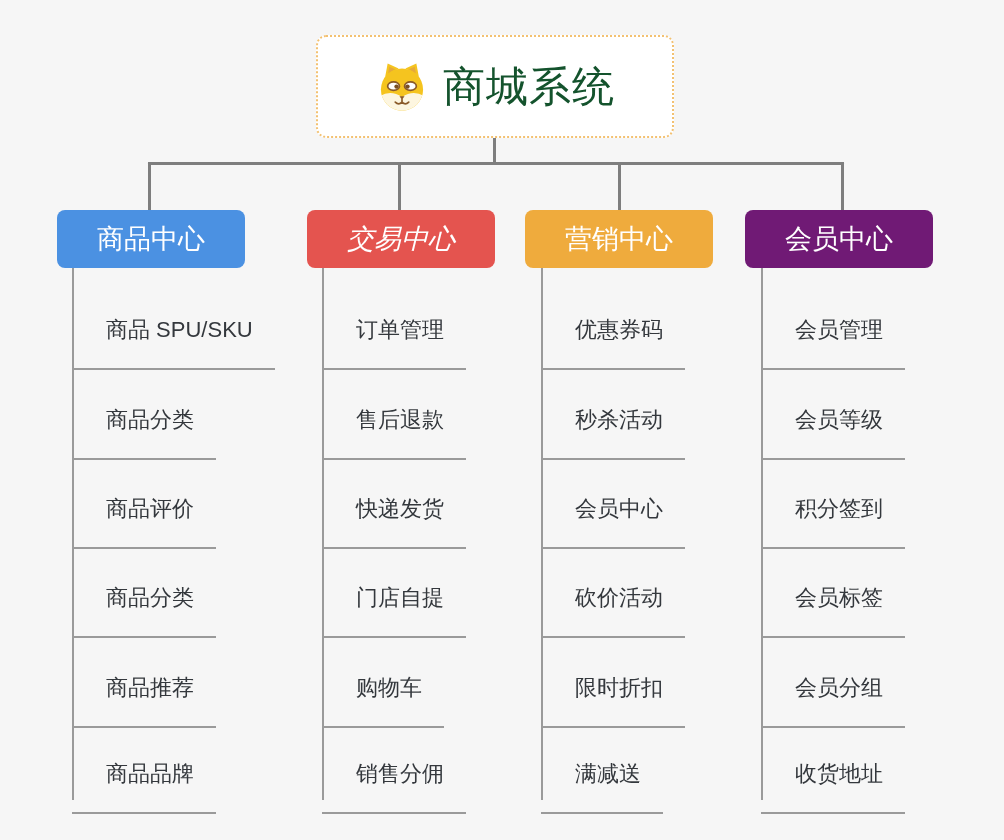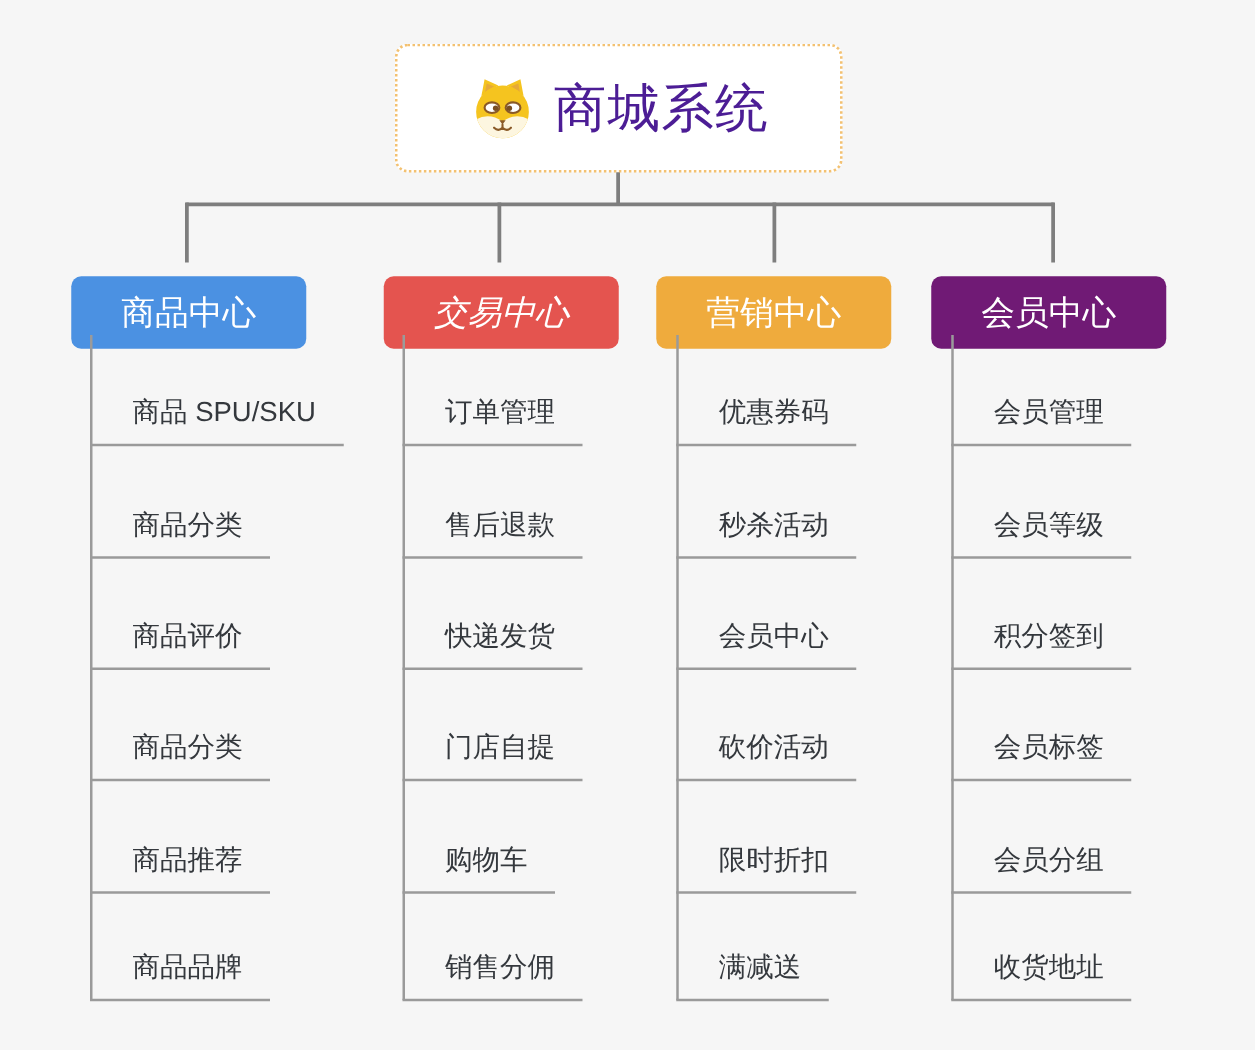--- a/index.html
+++ b/index.html
@@ -11,52 +11,52 @@
   .canvas{position:absolute;inset:0;}
 
   
   .root-node{
     position:absolute;left:316px;top:35px;width:358px;height:103px;
     background:#ffffff;border:2px dotted #f3c171;border-radius:10px;
     box-sizing:border-box;
     display:flex;align-items:center;justify-content:center;gap:14px;
   }
   .root-title{
-    font-size:42px;font-weight:500;color:#4c1d95;letter-spacing:1px;
+    font-size:42px;font-weight:500;color:#14532d;letter-spacing:1px;
     white-space:nowrap;
   }
   .root-icon{width:54px;height:54px;flex:0 0 auto;}
 
   
   .conn{position:absolute;background:#7e7e7e;}
   .conn-stem{left:493px;top:136px;width:3px;height:28px;}
   .conn-h{left:148px;top:162px;width:696px;height:3px;border-radius:2px;}
   .conn-drop{top:162px;width:3px;height:48px;}
   .conn-drop.d1{left:148px;} .conn-drop.d2{left:398px;}
   .conn-drop.d3{left:618px;} .conn-drop.d4{left:841px;}
 
   
   .branch-box{
     position:absolute;top:210px;width:188px;height:58px;border-radius:8px;
     display:flex;align-items:center;justify-content:center;
-    color:#ffffff;font-size:27px;white-space:nowrap;margin-top:11px;
+    color:#ffffff;font-size:27px;white-space:nowrap;
   }
   .branch-box.b1{left:57px;}
   .branch-box.b2{left:307px;}
   .branch-box.b3{left:525px;}
   .branch-box.b4{left:745px;}
 
   
   .column{position:absolute;top:268px;}
   .column.c1{left:72px;} .column.c2{left:322px;}
   .column.c3{left:541px;} .column.c4{left:761px;}
   .trunk{position:absolute;left:0;top:0;width:2px;height:532px;background:#9a9a9a;}
   .leaf{
     position:absolute;left:0;
-    padding:0 22px 9px 34px;
+    padding:0 22px 22px 34px;
     border-bottom:2px solid #9a9a9a;
     font-size:22px;line-height:32px;color:#34383d;white-space:nowrap;
   }
   .leaf.r1{top:46px;} .leaf.r2{top:136px;} .leaf.r3{top:225px;}
   .leaf.r4{top:314px;} .leaf.r5{top:404px;} .leaf.r6{top:490px;}
 </style>
 </head>
 <body>
 
 <div class="canvas">

